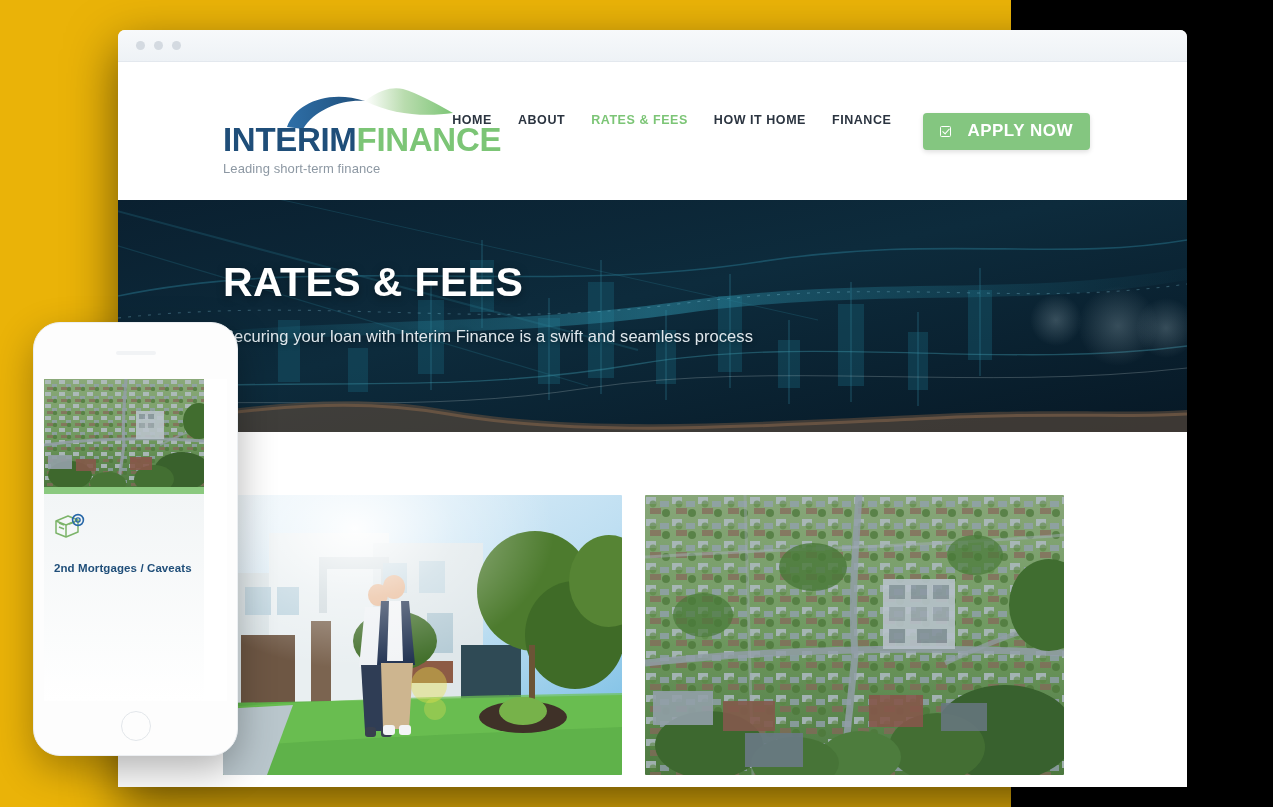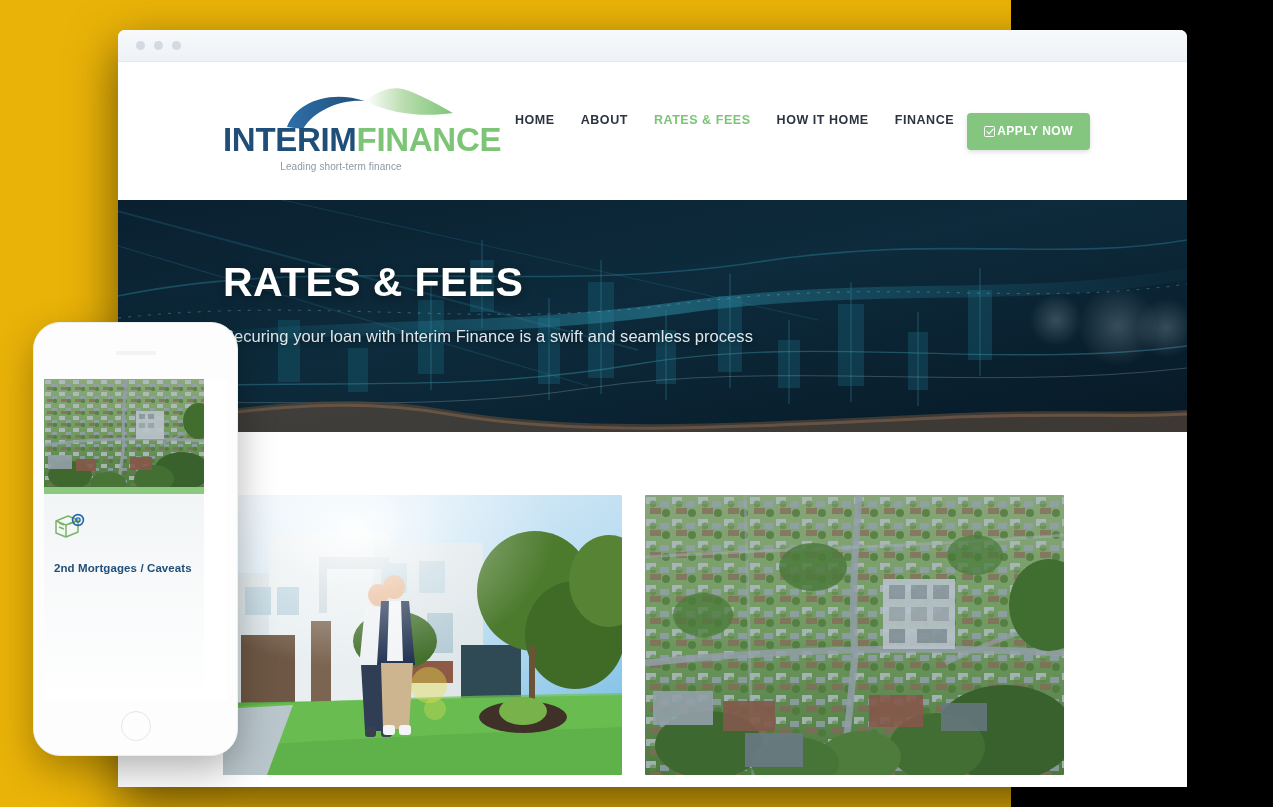--- a/index.html
+++ b/index.html
@@ -38,36 +38,37 @@
   .swoosh { position:absolute; left:62px; top:2px; width:170px; height:42px; }
   .logo-word {
     position:absolute; left:0; top:38px; width:236px;
     font-size:33px; font-weight:bold; letter-spacing:-0.3px;
     line-height:1; white-space:nowrap;
   }
   .logo-word .a { color:#1f4e79; }
   .logo-word .b { color:#7cc576; }
   .logo-tag {
     position:absolute; left:0; top:76px; width:236px;
-    text-align:center; font-size:10px; color:#8d98a3; letter-spacing:.1px;
+    font-size:13px; color:#8d98a3; letter-spacing:.1px;
   }
 
   .nav { display:flex; align-items:flex-start; gap:0; }
   .nav-link {
     font-size:12.5px; font-weight:bold; color:#2b3440;
     letter-spacing:.55px; text-decoration:none; padding:0 13px;
     white-space:nowrap;
   }
   .nav-link.active { color:#7cc576; }
   .apply-btn {
+    margin-left:19px;
     background:#84c680; color:#fff;
     border:none; border-radius:4px;
     height:37px; padding:0 17px;
-    font-size:12px; font-weight:bold; letter-spacing:.5px;
-    display:flex; align-items:center; gap:2px;
+    font-size:17px; font-weight:bold; letter-spacing:.5px;
+    display:flex; align-items:center; gap:16px;
     box-shadow:0 2px 5px rgba(0,0,0,.13);
     cursor:pointer; white-space:nowrap;
   }
   .chk {
     width:11px; height:11px; border:1.6px solid #fff; border-radius:1.5px;
     display:inline-block; position:relative; flex:none;
   }
   .chk::after{
     content:""; position:absolute; left:2.4px; top:0px;
     width:3px; height:6px; border:solid #fff; border-width:0 1.6px 1.6px 0;

